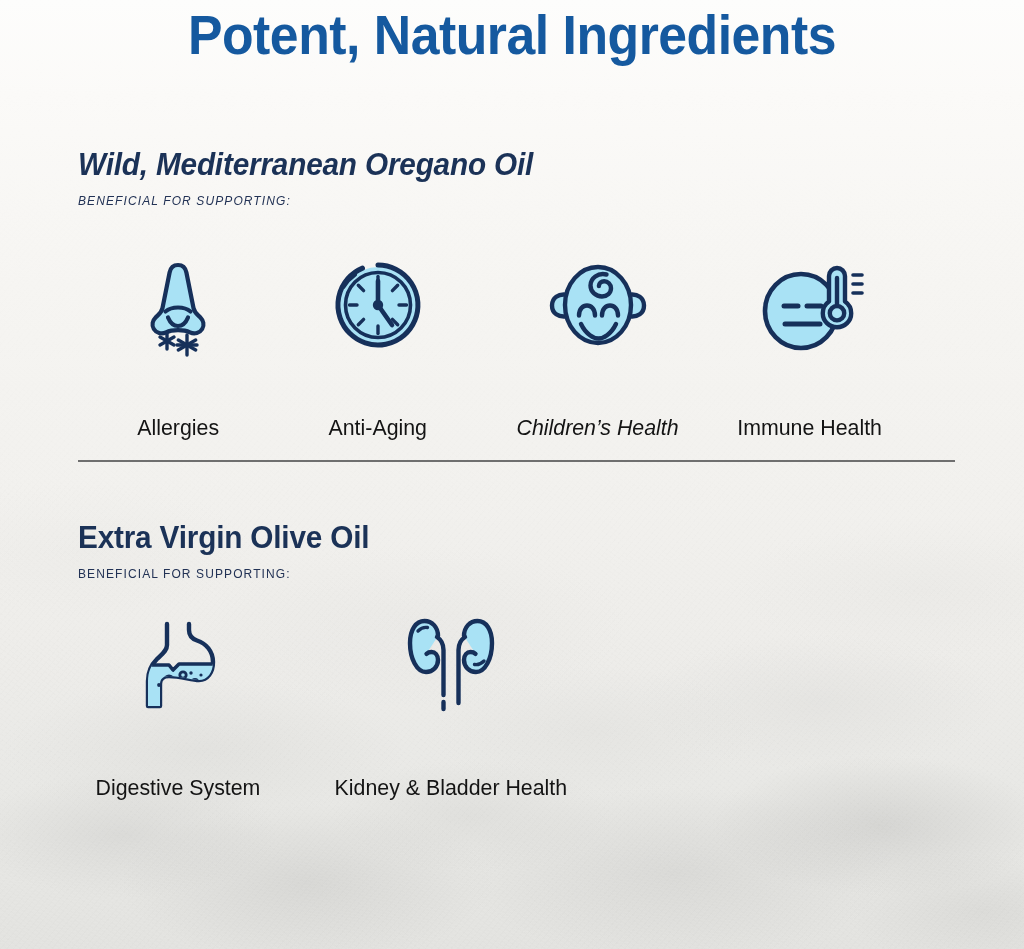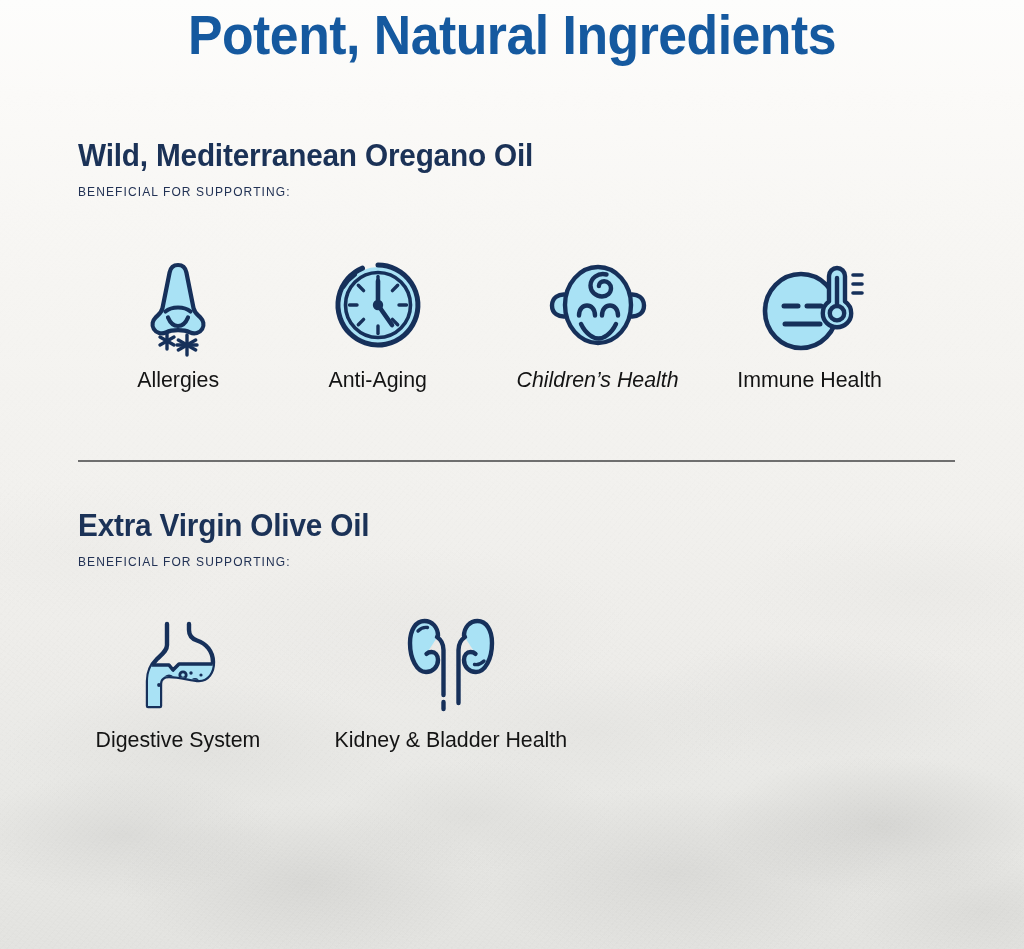--- a/index.html
+++ b/index.html
@@ -88,22 +88,22 @@
     line-height: 66px;
     letter-spacing: -0.5px;
     color: #15599f;
     transform: scaleX(0.94);
     transform-origin: center top;
     white-space: nowrap;
   }
 
   
   .section { position: absolute; left: 78px; }
-  #section-oregano { top: 137px; }
-  #section-olive   { top: 507px; }
+  #section-oregano { top: 146px; font-style: italic; }
+  #section-olive   { top: 519px; }
 
   .section-title {
     font-family: "Liberation Sans Narrow", "Liberation Sans", sans-serif;
     font-weight: bold;
     font-size: 31px;
     line-height: 38px;
     color: #1b3257;
     letter-spacing: -0.2px;
     transform: scaleX(0.96);
     transform-origin: left top;
@@ -136,20 +136,21 @@
     display: flex;
     align-items: flex-start;
   }
   #icon-row-oregano { left: 0; top: 252px; }
   #icon-row-olive   { left: 0; top: 612px; }
 
   .icon-item {
     display: flex;
     flex-direction: column;
     align-items: center;
+    gap: 48px;
   }
   .icon-art {
     width: 110px;
     height: 105px;
     display: flex;
     align-items: center;
     justify-content: center;
   }
   .icon-art svg { display: block; overflow: visible; }
   .icon-label {

